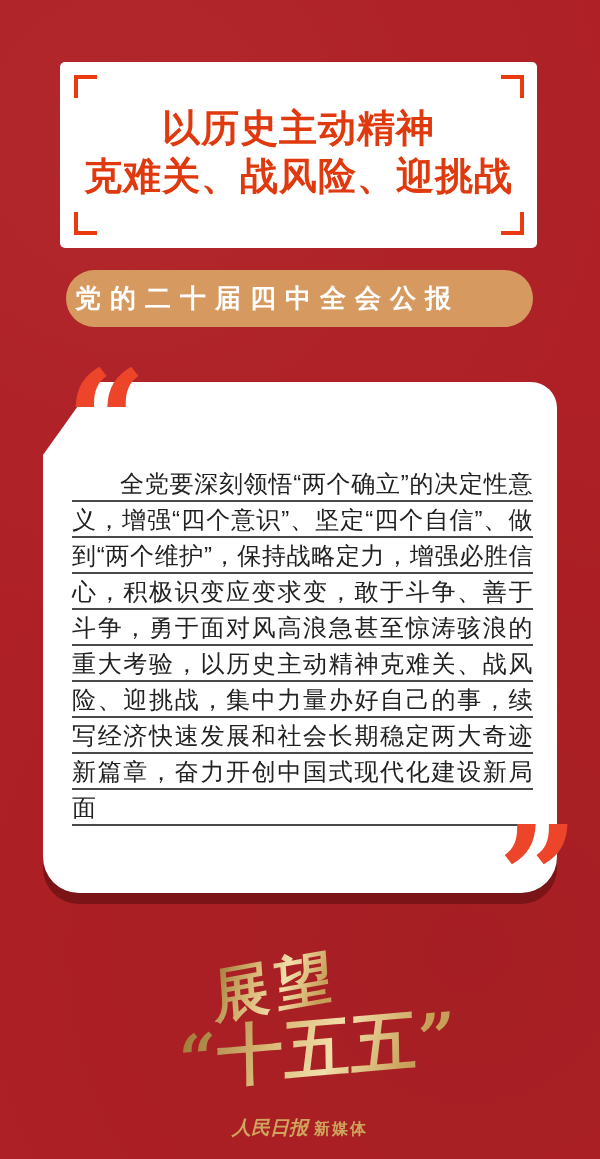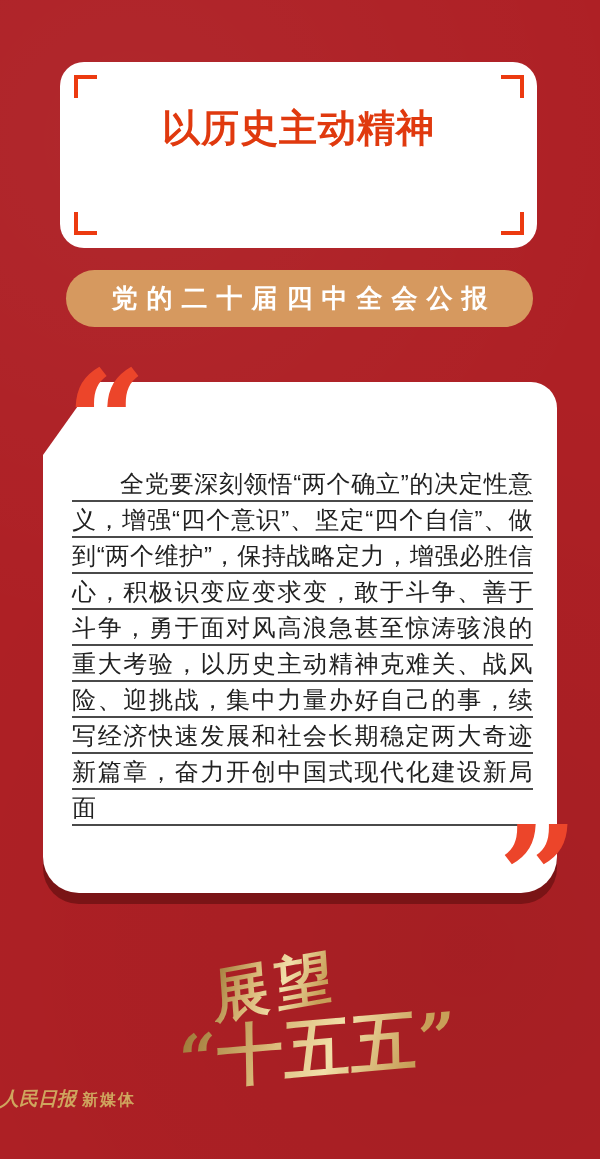--- a/index.html
+++ b/index.html
@@ -12,40 +12,40 @@
       radial-gradient(circle at 22% 12%, rgba(255,255,255,.035), rgba(255,255,255,0) 45%),
       radial-gradient(circle at 78% 82%, rgba(0,0,0,.05), rgba(0,0,0,0) 55%);
     overflow:hidden;
     font-family:"Liberation Sans", sans-serif;
   }
 
   
   .title-card {
     position:absolute; left:60px; top:62px;
     width:477px; height:186px;
-    background:#ffffff; border-radius:24px;
+    background:#ffffff; border-radius:5px;
   }
   .bk { position:absolute; width:19px; height:19px; border:0 solid #ec3a10; }
   .bk.tl { left:14px;  top:13px;    border-left-width:4px;  border-top-width:4px; }
   .bk.tr { right:13px; top:13px;    border-right-width:4px; border-top-width:4px; }
   .bk.bl { left:14px;  bottom:13px; border-left-width:4px;  border-bottom-width:4px; }
   .bk.br { right:13px; bottom:13px; border-right-width:4px; border-bottom-width:4px; }
   .title {
     position:absolute; left:0; right:0; top:42px;
     text-align:center; color:#e0390e;
     font-size:38px; line-height:48px; font-weight:900;
     letter-spacing:1px;
   }
 
   
   .banner {
     position:absolute; left:66px; top:270px;
     width:467px; height:57px;
     background:#d6995f; border-radius:29px;
-    text-align:center;
+    text-align:left;
   }
   .banner span {
     display:inline-block;
     color:#ffffff; font-weight:bold;
     font-size:26px; line-height:57px;
     letter-spacing:9px; text-indent:9px;
   }
 
   
   .card-svg { position:absolute; left:0; top:0; width:600px; height:1159px; }
@@ -83,41 +83,42 @@
     position:absolute; left:212px; top:948px;
     font-size:58px; letter-spacing:5px;
     transform:rotate(-10deg) skewX(-6deg);
   }
   .shiwuwu {
     position:absolute; left:178px; top:1004px;
     font-size:66px; letter-spacing:1px;
     transform:rotate(-5deg) skewX(-4deg);
   }
   .logo {
-    position:absolute; left:0; top:1086px; width:600px;
-    color:#cfa55e;
+    position:absolute; left:0; top:1115px; width:600px;
+    text-align:center; color:#cfa55e;
   }
   .logo .script {
     font-family:"DejaVu Serif", serif; font-style:italic; font-weight:bold;
     font-size:19px; margin-right:6px;
   }
   .logo .suffix { font-weight:bold; font-size:16px; letter-spacing:2px; }
 </style>
 </head>
 <body>
 
 <div class="poster">
 
   <div class="title-card">
     <span class="bk tl"></span>
     <span class="bk tr"></span>
     <span class="bk bl"></span>
     <span class="bk br"></span>
     <div class="title">
       <div>以历史主动精神</div>
+      <div>克难关、战风险、迎挑战</div>
     </div>
   </div>
 
   <div class="banner">
     <span>党的二十届四中全会公报</span>
   </div>
 
   <svg class="card-svg" viewBox="0 0 600 1159" xmlns="http://www.w3.org/2000/svg" aria-hidden="true">
     <path fill="#7a1416" d="M 95 393 L 531 393 A 26 26 0 0 1 557 419 L 557 868 A 36 36 0 0 1 521 904 L 79 904 A 36 36 0 0 1 43 868 L 43 466 Z"></path>
     <path fill="#ffffff" d="M 95 382 L 531 382 A 26 26 0 0 1 557 408 L 557 857 A 36 36 0 0 1 521 893 L 79 893 A 36 36 0 0 1 43 857 L 43 455 Z"></path>

